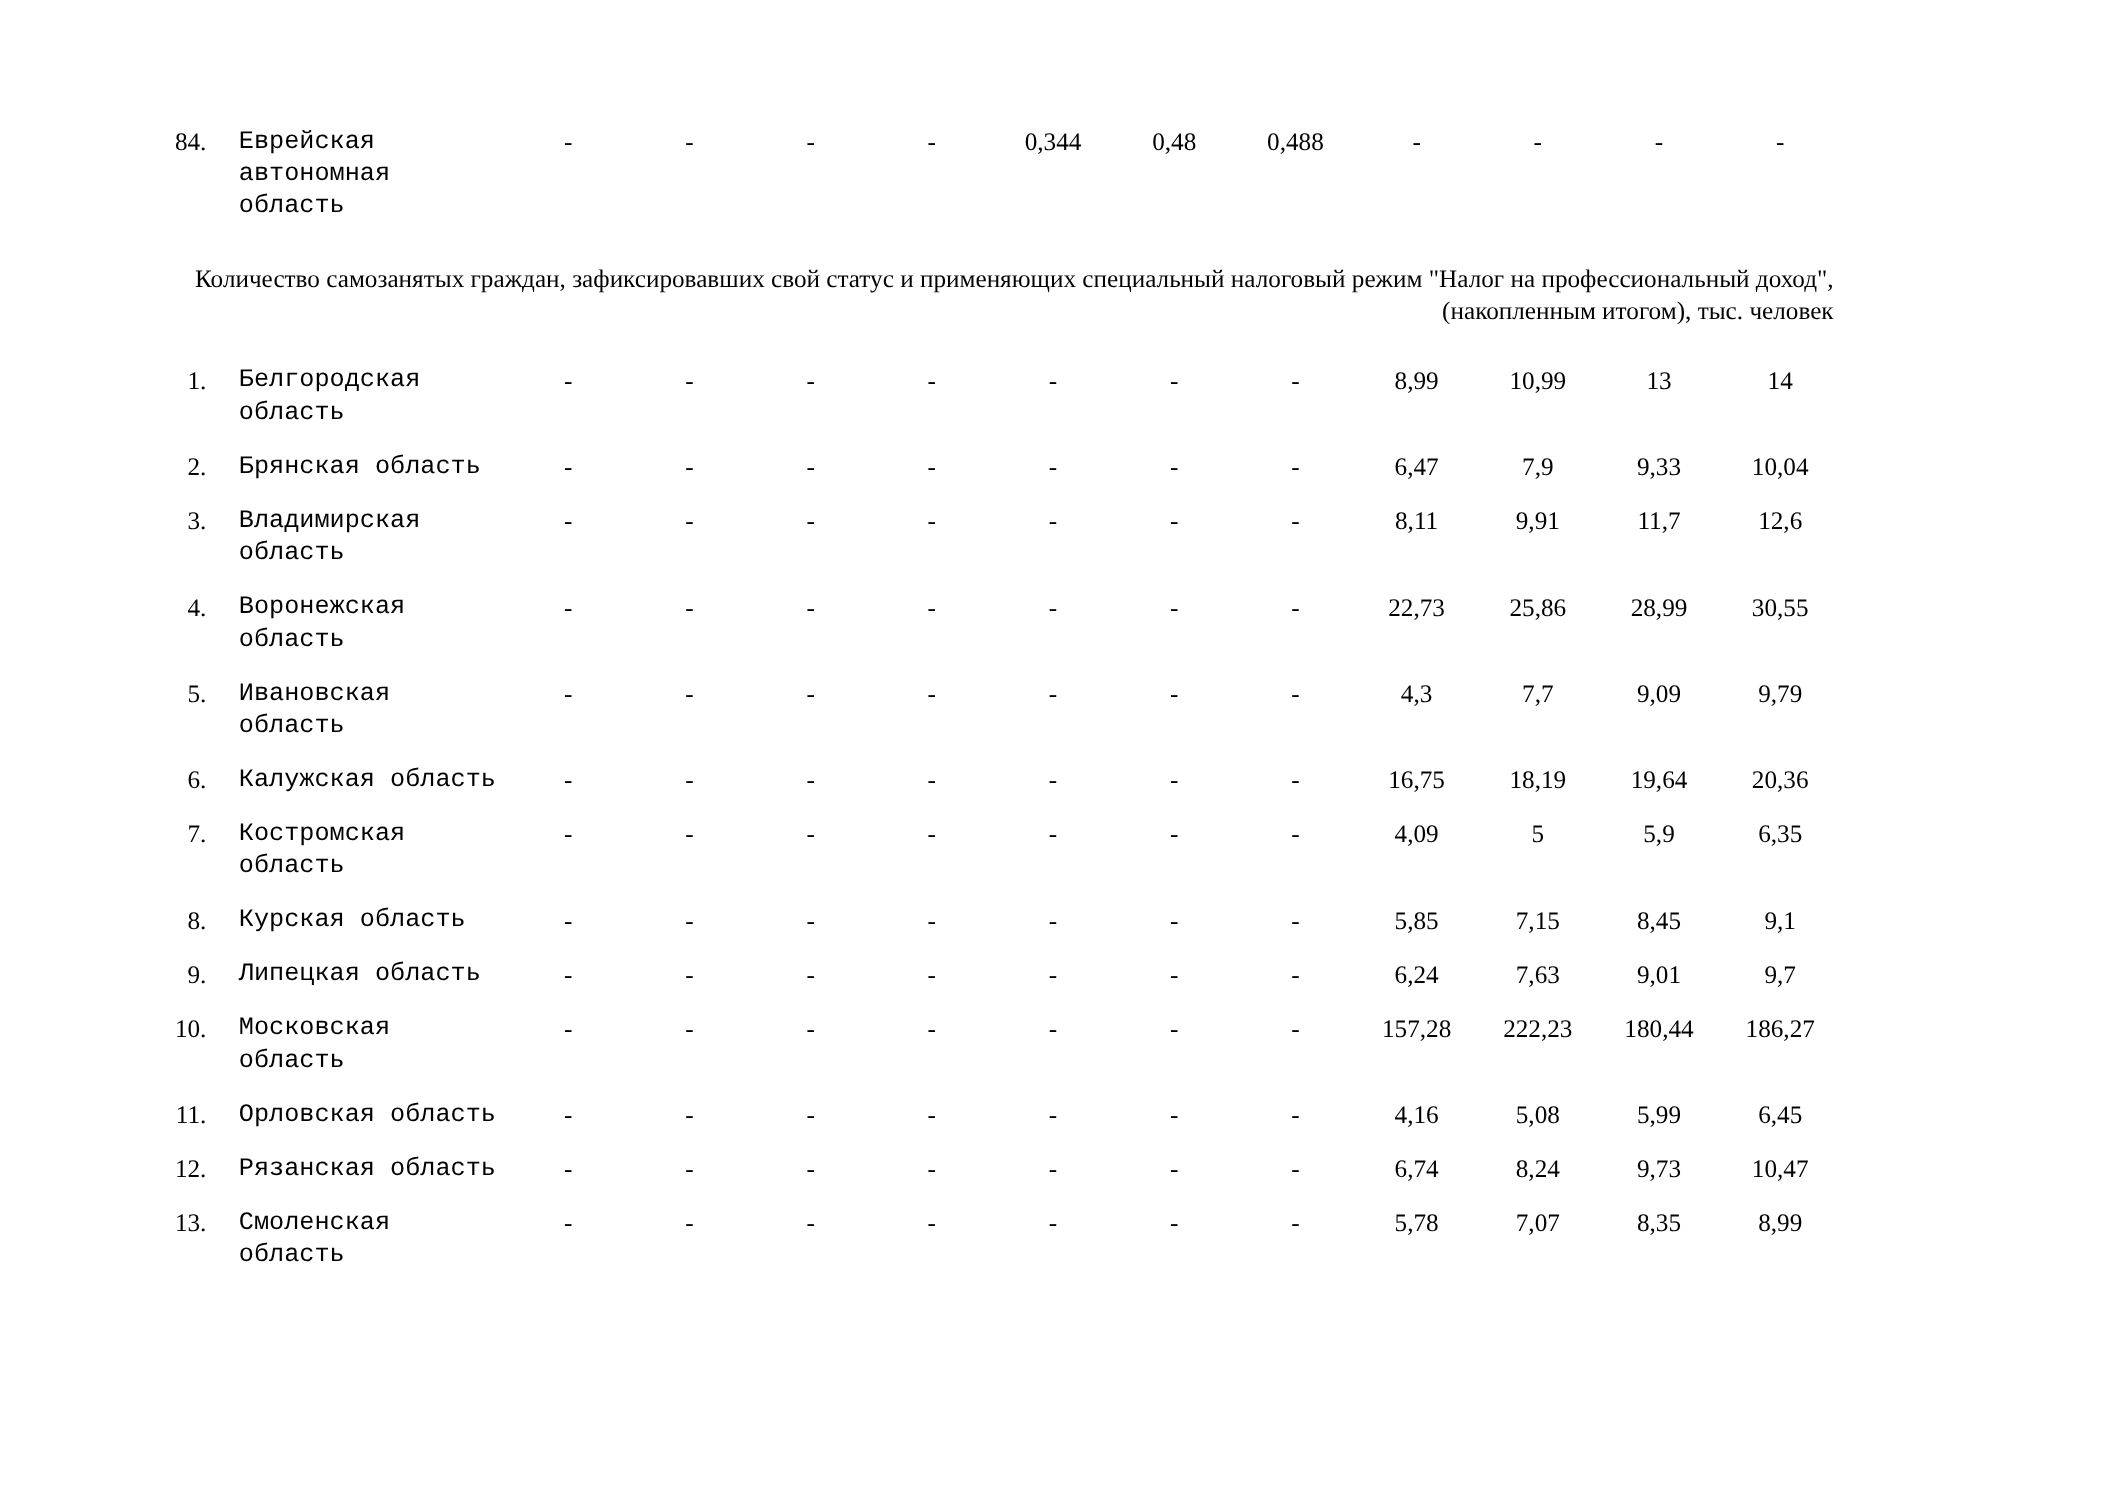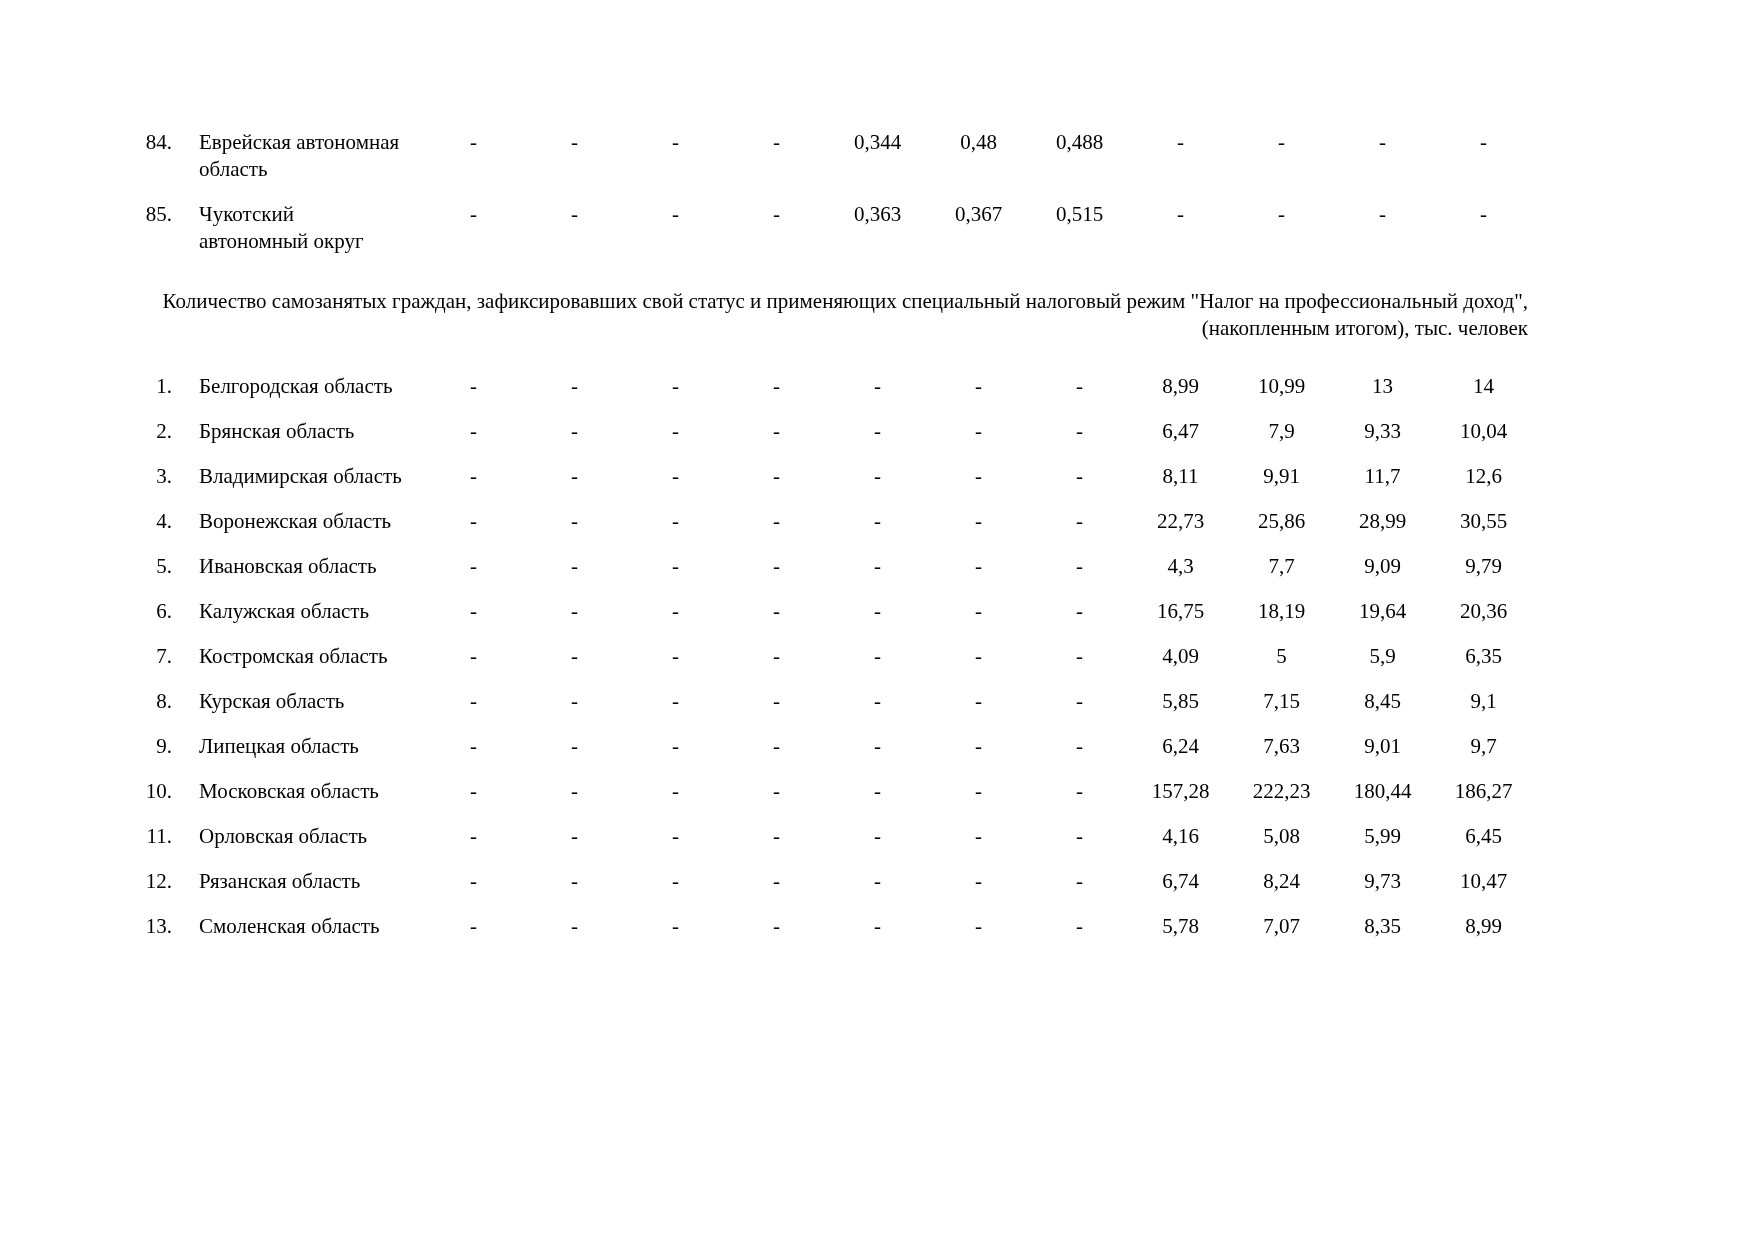--- a/index.html
+++ b/index.html
@@ -11,21 +11,21 @@
     width: 1754px;
     height: 1240px;
     overflow: hidden;
     font-family: "Liberation Serif", "DejaVu Serif", serif;
     color: #000000;
   }
   .page {
     width: 1704px;
     height: 1240px;
     box-sizing: border-box;
-    padding-top: 120px;
+    padding-top: 96px;
   }
   table.doc-table {
     border-collapse: collapse;
     table-layout: fixed;
     margin-left: 130px;
     width: 1404px;
   }
   td {
     font-size: 21px;
     line-height: 27px;
@@ -34,20 +34,21 @@
     overflow: visible;
   }
   td.num {
     text-align: right;
     padding-right: 6px;
   }
   td.name {
     text-align: left;
     padding-left: 21px;
     white-space: pre-line;
+    font-family: Liberation Mono, monospace;
   }
   td.name.district {
     padding-left: 2px;
   }
   td.val {
     text-align: center;
   }
   td.heading {
     text-align: right;
     padding: 24px 6px 22px 6px;
@@ -74,36 +75,20 @@
           <td class="val">-</td>
           <td class="val">-</td>
           <td class="val">0,344</td>
           <td class="val">0,48</td>
           <td class="val">0,488</td>
           <td class="val">-</td>
           <td class="val">-</td>
           <td class="val">-</td>
           <td class="val">-</td>
         </tr>
-        <tr>
-          <td class="num">85.</td>
-          <td class="name">Чукотский
-автономный округ</td>
-          <td class="val">-</td>
-          <td class="val">-</td>
-          <td class="val">-</td>
-          <td class="val">-</td>
-          <td class="val">0,363</td>
-          <td class="val">0,367</td>
-          <td class="val">0,515</td>
-          <td class="val">-</td>
-          <td class="val">-</td>
-          <td class="val">-</td>
-          <td class="val">-</td>
-        </tr>
       </tbody>
     <tbody>
       <tr>
         <td class="heading" colspan="13">Количество самозанятых граждан, зафиксировавших свой статус и применяющих специальный налоговый режим "Налог на профессиональный доход", (накопленным итогом), тыс. человек</td>
       </tr>
     </tbody>
     <tbody>
         <tr>
           <td class="num">1.</td>
           <td class="name">Белгородская область</td>

